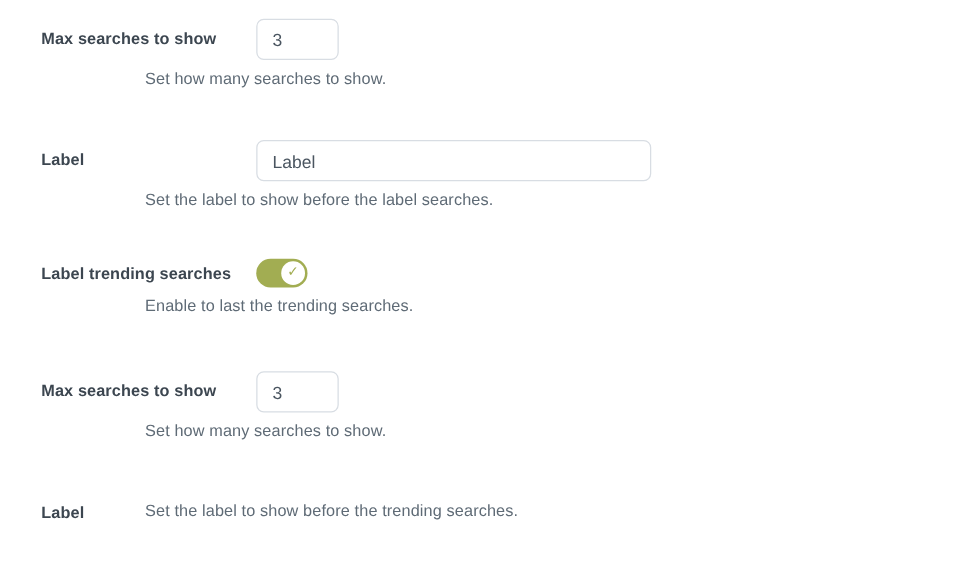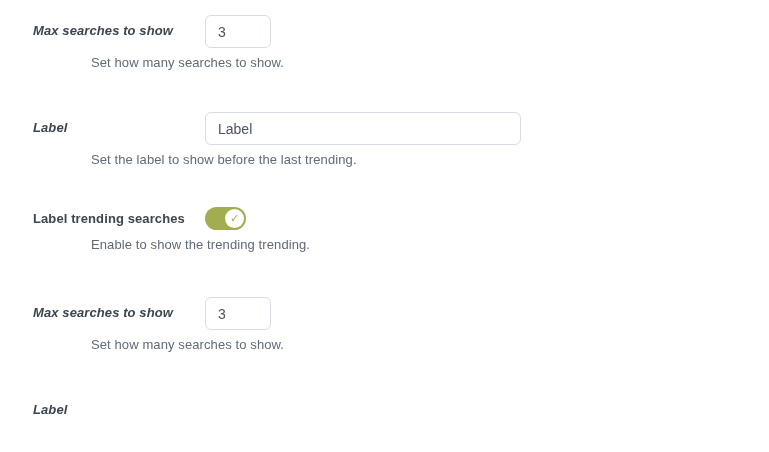--- a/index.html
+++ b/index.html
@@ -37,21 +37,21 @@
     padding:0 12px;
     font-family:"Liberation Sans","DejaVu Sans",sans-serif;
     font-size:14px;
     color:var(--input-text);
     background:#ffffff;
     outline:none;
   }
   .input-narrow{width:66px;}
   .input-wide{width:316px;}
   .help-text{
-    margin-left:91px;
+    margin-left:116px;
     margin-top:7px;
     font-size:13px;
     color:var(--help-color);
     letter-spacing:.1px;
   }
   .toggle{
     position:relative;
     margin-left:205px;
     width:41px;
     height:23px;
@@ -72,55 +72,56 @@
     justify-content:center;
   }
   .toggle-check{
     font-size:11px;
     line-height:1;
     color:var(--toggle-on);
     font-weight:700;
     transform:translateY(-0.5px);
   }
   
-  .row-input .field-label{top:8px;font-style:italic;}
+  .row-input .field-label{top:8px;}
   .row-toggle .field-label{top:4px;}
 </style>
 </head>
 <body>
 
 <div class="field-row row-input" style="top:15px">
   <span class="field-label">Max searches to show</span>
   <div class="control-col">
     <input class="text-input input-narrow" type="text" value="3" style="">
   </div>
   <div class="help-text">Set how many searches to show.</div>
 </div>
 
 <div class="field-row row-input" style="top:112px">
   <span class="field-label">Label</span>
   <div class="control-col">
     <input class="text-input input-wide" type="text" value="Label" style="">
   </div>
-  <div class="help-text">Set the label to show before the last trending.</div>
+  <div class="help-text">Set the label to show before the label searches.</div>
 </div>
 
 <div class="field-row row-toggle" style="top:207px">
   <span class="field-label">Label trending searches</span>
   <div class="toggle">
     <div class="toggle-knob">
       <span class="toggle-check">✓</span>
     </div>
   </div>
-  <div class="help-text">Enable to show the trending trending.</div>
+  <div class="help-text">Enable to last the trending searches.</div>
 </div>
 
 <div class="field-row row-input" style="top:297px">
   <span class="field-label">Max searches to show</span>
   <div class="control-col">
     <input class="text-input input-narrow" type="text" value="3" style="">
   </div>
   <div class="help-text">Set how many searches to show.</div>
 </div>
 
 <div class="field-row row-input" style="top:394px">
   <span class="field-label">Label</span>
+  <div class="help-text">Set the label to show before the trending searches.</div>
 </div>
 
 </body></html>

